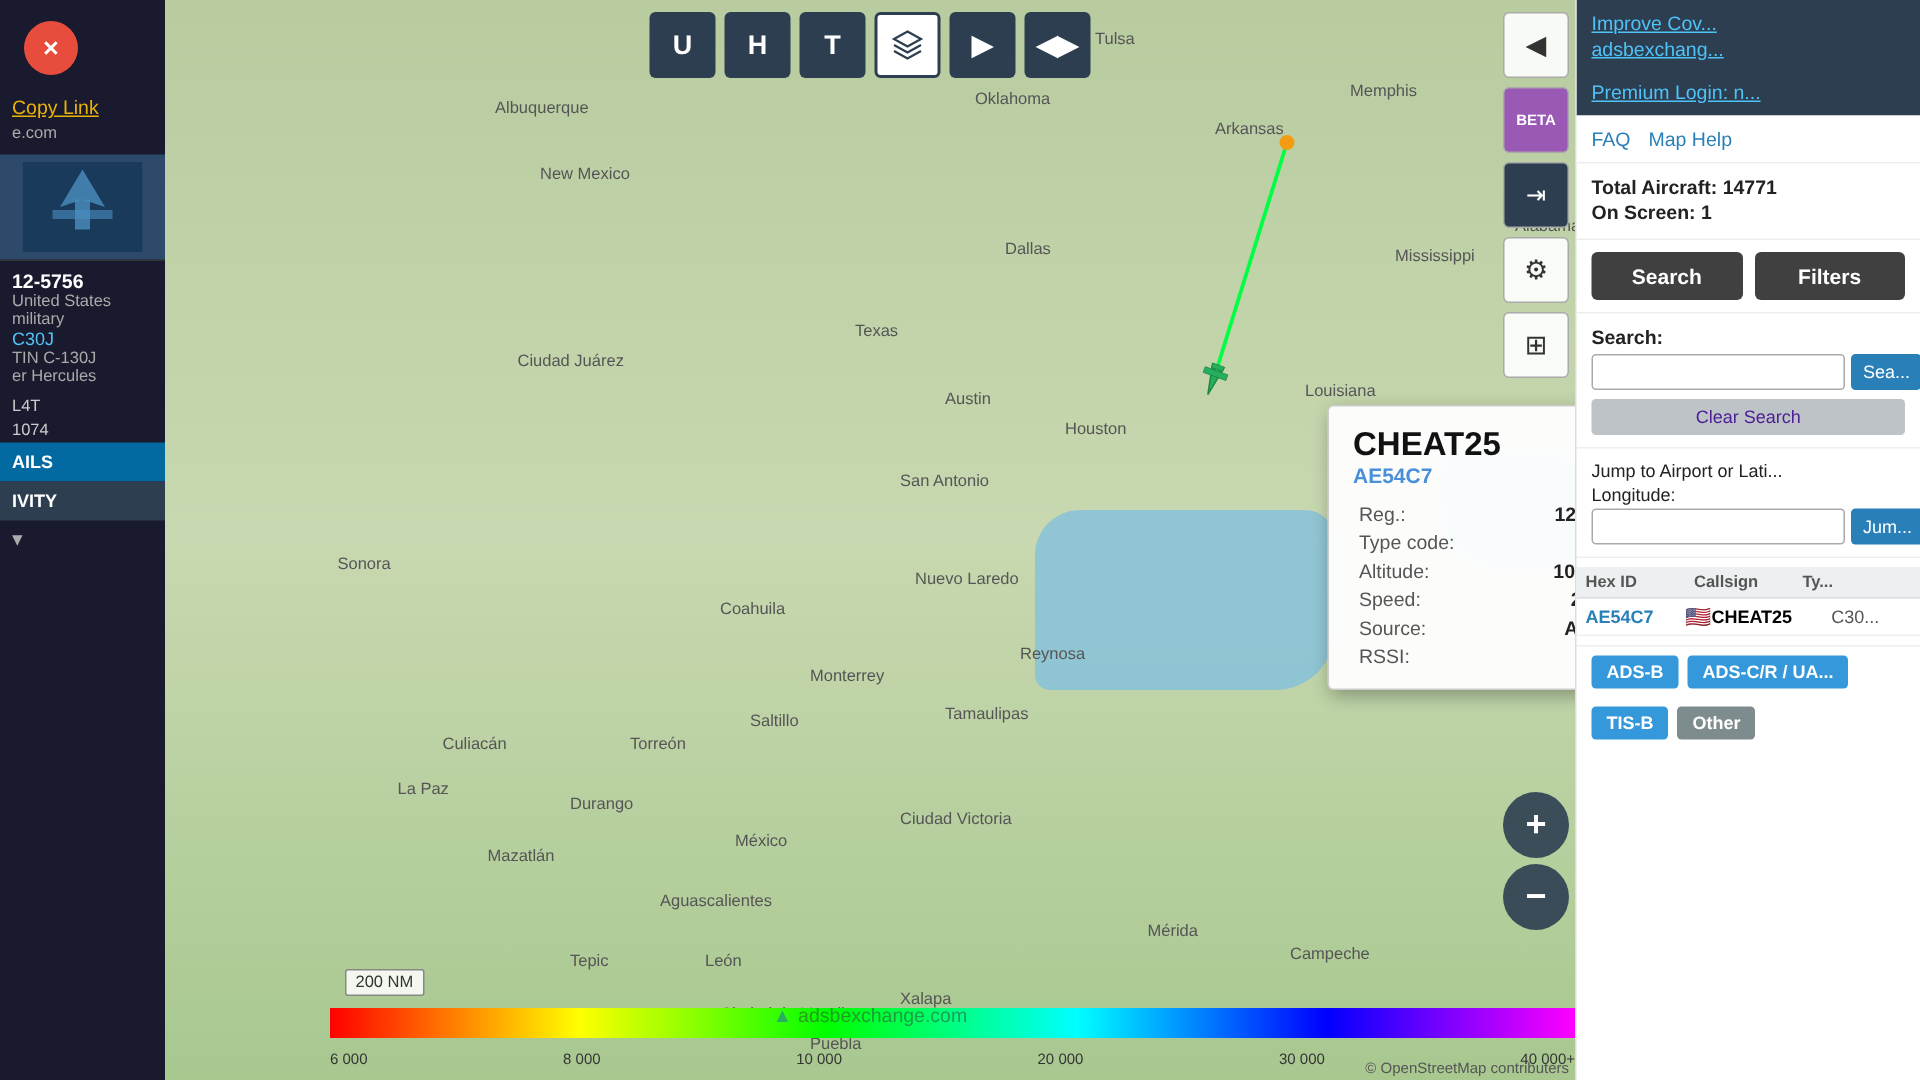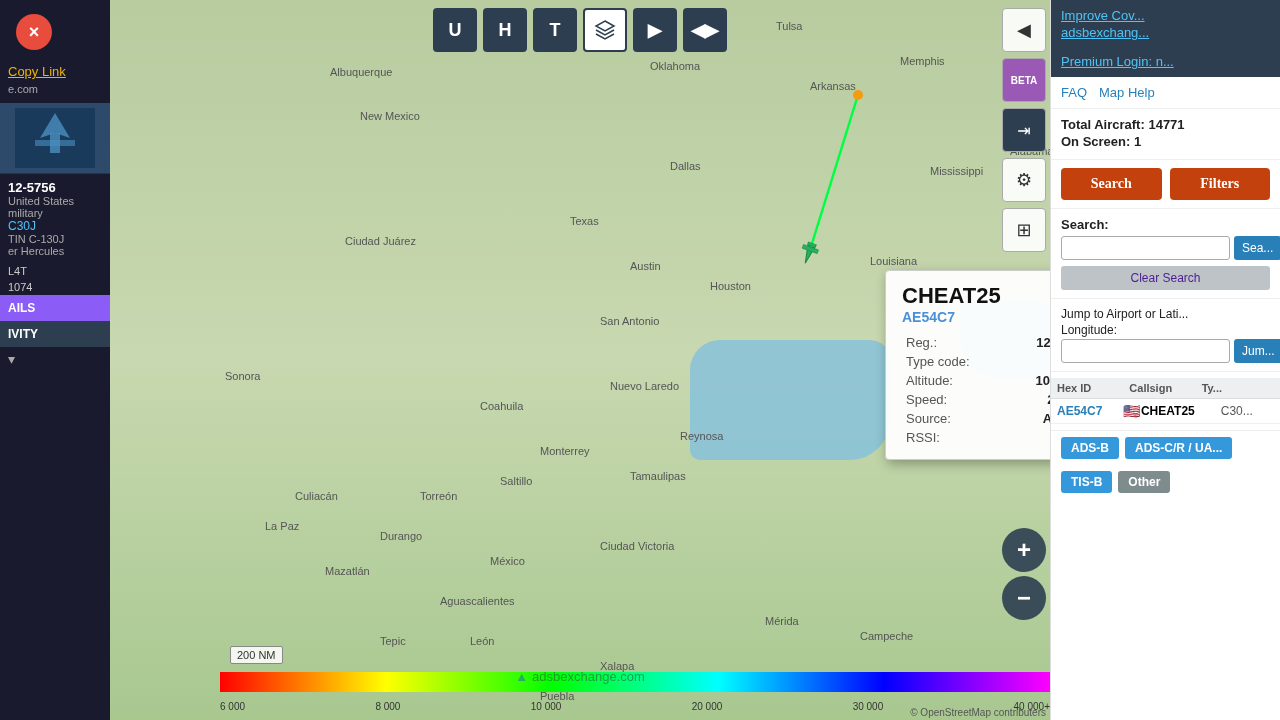--- a/index.html
+++ b/index.html
@@ -78,21 +78,21 @@
       font-size: 11px;
     }
     #left-panel .info-row {
       display: flex;
       justify-content: space-between;
       padding: 2px 8px;
       font-size: 11px;
       color: #ccc;
     }
     #left-panel .green-bar {
-      background: #8b5cf6;
+      background: #0369a1;
       color: #fff;
       font-size: 12px;
       font-weight: bold;
       padding: 6px 8px;
       cursor: pointer;
     }
     #left-panel .dark-bar {
       background: #2c3e50;
       color: #fff;
       font-size: 12px;
@@ -373,26 +373,25 @@
       gap: 8px;
       padding: 8px 10px;
       border-bottom: 1px solid #eee;
     }
     .action-btn {
       flex: 1;
       padding: 8px 0;
       font-size: 14px;
       font-weight: bold;
       color: #fff;
-      background: #c2410c;
+      background: #404040;
       border: none;
       border-radius: 4px;
       cursor: pointer;
       text-align: center;
-      font-family: Liberation Serif, serif;
     }
     #right-panel .search-section {
       padding: 8px 10px;
       border-bottom: 1px solid #eee;
     }
     #right-panel .search-section label {
       font-size: 13px;
       font-weight: bold;
       color: #222;
       display: block;
@@ -565,21 +564,21 @@
   <div class="water-area" style="left:580px; top:340px; width:200px; height:120px; background:#7bbde4; border-radius:30px 20px 40px 10px; opacity:0.7;"></div>
   <div class="water-area" style="left:850px; top:300px; width:100px; height:80px; background:#7bbde4; border-radius:10px 30px 20px 40px; opacity:0.7;"></div>
 
   <svg style="position:absolute;top:0;left:0;width:100%;height:100%;pointer-events:none;">
 
     <line x1="748" y1="95" x2="700" y2="250" stroke="#00ff44" stroke-width="2.5" stroke-dasharray="none"></line>
     <circle cx="748" cy="95" r="5" fill="#f39c12"></circle>
   </svg>
 
   <div id="city-labels">
-      <div class="city-label" style="left: 620px; top: 20px; margin-left: 46px;">Tulsa</div>
+      <div class="city-label" style="left: 620px; top: 20px;">Tulsa</div>
       <div class="city-label" style="left: 540px; top: 60px;">Oklahoma</div>
       <div class="city-label" style="left: 220px; top: 66px;">Albuquerque</div>
       <div class="city-label" style="left: 250px; top: 110px;">New Mexico</div>
       <div class="city-label" style="left: 790px; top: 55px;">Memphis</div>
       <div class="city-label" style="left: 700px; top: 80px;">Arkansas</div>
       <div class="city-label" style="left: 820px; top: 165px;">Mississippi</div>
       <div class="city-label" style="left: 900px; top: 145px;">Alabama</div>
       <div class="city-label" style="left: 560px; top: 160px;">Dallas</div>
       <div class="city-label" style="left: 460px; top: 215px;">Texas</div>
       <div class="city-label" style="left: 760px; top: 255px;">Louisiana</div>

